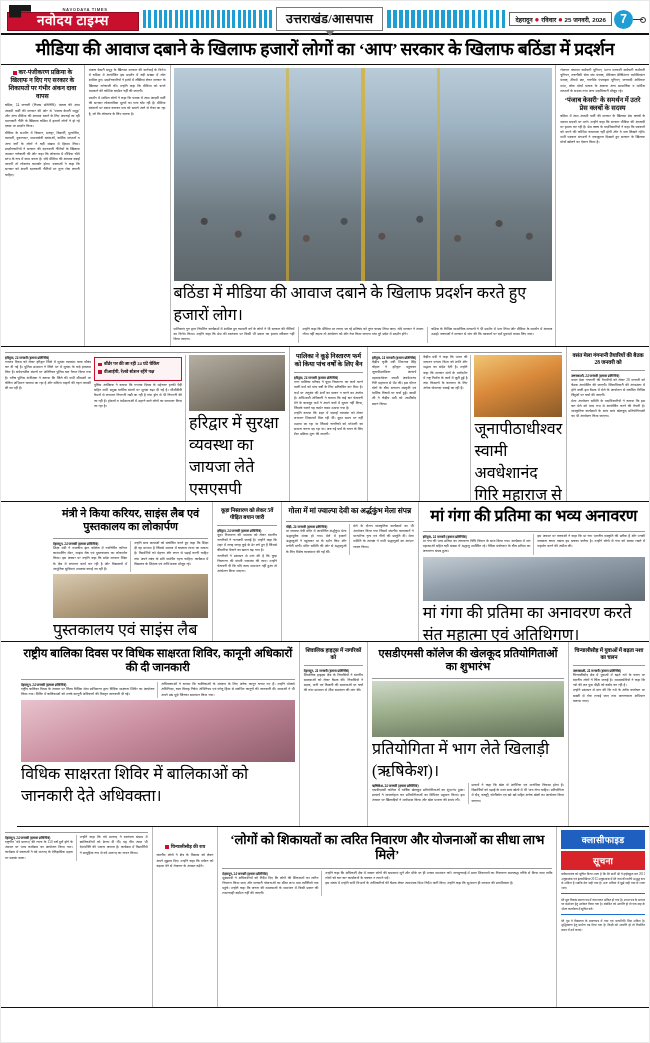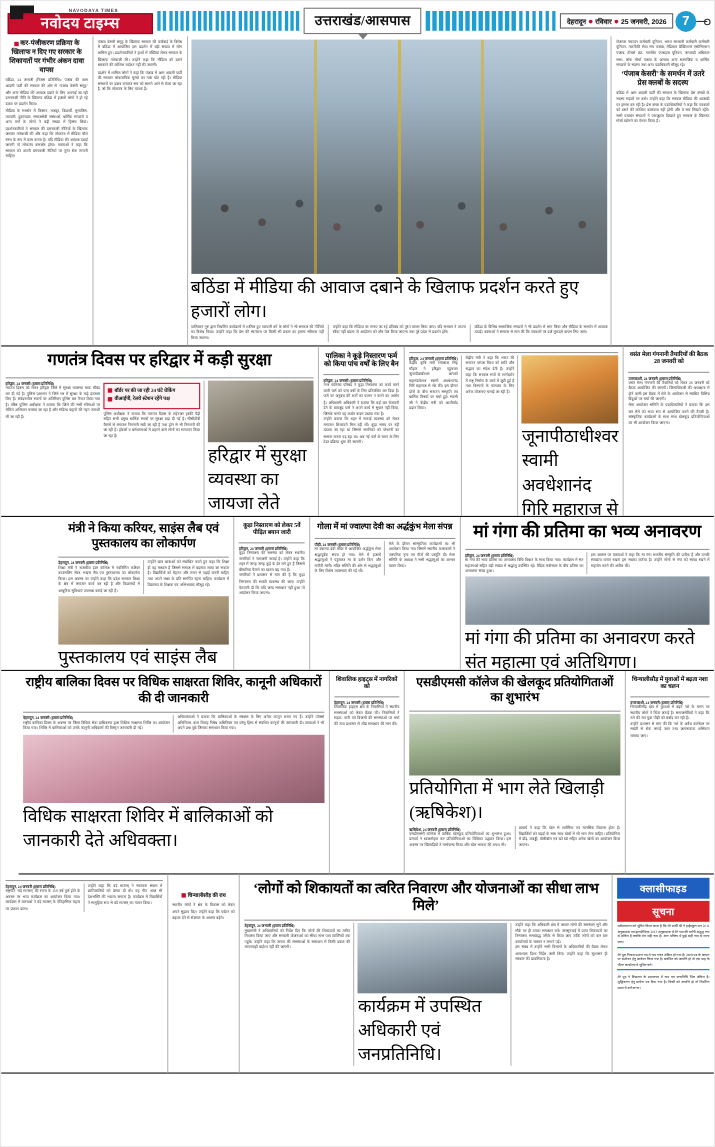--- a/index.html
+++ b/index.html
@@ -262,20 +262,21 @@
       <span>देहरादून</span>
       <span class="dot">●</span>
       <span>रविवार</span>
       <span class="dot">●</span>
       <span>25 जनवरी, 2026</span>
     </div>
     <div class="pageno">7</div>
     <div class="tail"></div>
   </div>
 
+  <div class="lead-head">मीडिया की आवाज दबाने के खिलाफ हजारों लोगों का ‘आप’ सरकार के खिलाफ बठिंडा में प्रदर्शन</div>
 
   <div class="band" style="height:282px;">
 
     <div class="col" style="width:84px;">
       <div class="kicker">
         <span class="sq"></span><span>कर-पंजीकरण प्रक्रिया के खिलाफ न दिए गए सरकार के शिकायतों पर गंभीर अंकन दावा वापस</span>
       </div>
       <div class="body-txt">
         <p>बठिंडा, 24 जनवरी (निजस प्रतिनिधि): पंजाब की आम आदमी पार्टी की सरकार की ओर से ‘पंजाब केसरी समूह’ और अन्य मीडिया की आवाज दबाने के लिए अपनाई जा रही दमनकारी नीति के खिलाफ बठिंडा में हजारों लोगों ने हो रहे दबाव पर प्रदर्शन किया।</p>
         <p>मीडिया के समर्थन में किसान, मजदूर, विद्यार्थी, मुलाजिम, व्यापारी, दुकानदार, समाजसेवी संस्थाओं, धार्मिक संगठनों व अन्य वर्गों के लोगों ने बड़ी संख्या में हिस्सा लिया। प्रदर्शनकारियों ने सरकार की दमनकारी नीतियों के खिलाफ जमकर नारेबाजी की और कहा कि लोकतंत्र में मीडिया चौथे स्तंभ के रूप में काम करता है। यदि मीडिया की आवाज दबाई जाएगी तो लोकतंत्र कमजोर होगा। वक्ताओं ने कहा कि सरकार को अपनी दमनकारी नीतियों पर तुरंत रोक लगानी चाहिए।</p>
@@ -302,21 +303,20 @@
     <div class="col" style="width:93px;">
       <div class="body-txt">रोजगार पंचायत कर्मचारी यूनियन, भारत सरकारी कर्मचारी कर्मचारी यूनियन, तकनीकी सेवा संघ पंजाब, मेडिकल प्रैक्टिशनर एसोसिएशन पंजाब, टीचर्स फ्रंट, गवर्नमेंट एंप्लाइज यूनियन, जनवादी अधिकार सभा, लोक मोर्चा पंजाब के अलावा अन्य सामाजिक व धार्मिक संगठनों के सदस्य तथा अन्य पदाधिकारी मौजूद रहे।</div>
       <div class="pullq">‘पंजाब केसरी’ के समर्थन में उतरे प्रेस क्लबों के सदस्य</div>
       <div class="body-txt">बठिंडा में आम आदमी पार्टी की सरकार के खिलाफ प्रेस क्लबों के सदस्य सड़कों पर उतरे। उन्होंने कहा कि सरकार मीडिया की आजादी पर हमला कर रही है। प्रेस क्लब के पदाधिकारियों ने कहा कि पत्रकारों को डराने की कोशिश कामयाब नहीं होगी और वे सच लिखते रहेंगे। सभी पत्रकार संगठनों ने एकजुटता दिखाते हुए सरकार के खिलाफ मोर्चा खोलने का ऐलान किया है।</div>
     </div>
   </div>
 
   <div class="band" style="height:155px;">
 
     <div class="col" style="width:290px;">
-      <div class="sub-head xl">गणतंत्र दिवस पर हरिद्वार में कड़ी सुरक्षा</div>
       <div class="hair"></div>
       <div style="display:flex;gap:3px;">
         <div style="flex:0 0 86px;">
           <div class="byline">हरिद्वार, 24 जनवरी (हमारा प्रतिनिधि)</div>
           <div class="body-txt">गणतंत्र दिवस को लेकर हरिद्वार जिले में सुरक्षा व्यवस्था चाक चौबंद कर दी गई है। पुलिस प्रशासन ने जिले भर में सुरक्षा के कड़े इंतजाम किए हैं। संवेदनशील स्थानों पर अतिरिक्त पुलिस बल तैनात किया गया है। वरिष्ठ पुलिस अधीक्षक ने बताया कि जिले की सभी सीमाओं पर चेकिंग अभियान चलाया जा रहा है और संदिग्ध वाहनों की गहन तलाशी ली जा रही है।</div>
         </div>
         <div style="flex:0 0 88px;">
           <div class="redbox">
             <ul>
               <li>बॉर्डर पर की जा रही 24 घंटे चेकिंग</li>
@@ -497,24 +497,20 @@
     </div>
 
     <div class="col" style="width:340px;">
       <div class="sub-head" style="font-size:13px;">‘लोगों को शिकायतों का त्वरित निवारण और योजनाओं का सीधा लाभ मिले’</div>
       <div class="hair"></div>
       <div style="display:flex;gap:3px;">
         <div style="flex:0 0 96px;">
           <div class="byline">देहरादून, 24 जनवरी (हमारा प्रतिनिधि)</div>
           <div class="body-txt">मुख्यमंत्री ने अधिकारियों को निर्देश दिए कि लोगों की शिकायतों का त्वरित निवारण किया जाए और सरकारी योजनाओं का सीधा लाभ पात्र व्यक्तियों तक पहुंचे। उन्होंने कहा कि जनता की समस्याओं के समाधान में किसी प्रकार की लापरवाही बर्दाश्त नहीं की जाएगी।</div>
         </div>
-        <div class="vline" style="flex:0 0 140px;padding-left:3px;">
-          <div class="photo ph-stage" style="height:64px;"></div>
-          <div class="cap">कार्यक्रम में उपस्थित अधिकारी एवं जनप्रतिनिधि।</div>
-        </div>
         <div class="vline" style="flex:1;padding-left:3px;">
           <div class="body-txt">उन्होंने कहा कि अधिकारी क्षेत्र में जाकर लोगों की समस्याएं सुनें और मौके पर ही उनका समाधान करें। जनसुनवाई में प्राप्त शिकायतों का निस्तारण समयबद्ध तरीके से किया जाए ताकि लोगों को बार बार कार्यालयों के चक्कर न लगाने पड़ें।</div>
           <div class="body-txt">इस संबंध में उन्होंने सभी विभागों के अधिकारियों की बैठक लेकर आवश्यक दिशा निर्देश जारी किए। उन्होंने कहा कि सुशासन ही सरकार की प्राथमिकता है।</div>
         </div>
       </div>
     </div>
 
     <div class="col" style="width:92px;">
       <div class="cl-blue">क्लासीफाइड</div>
       <div class="cl-red">सूचना</div>

